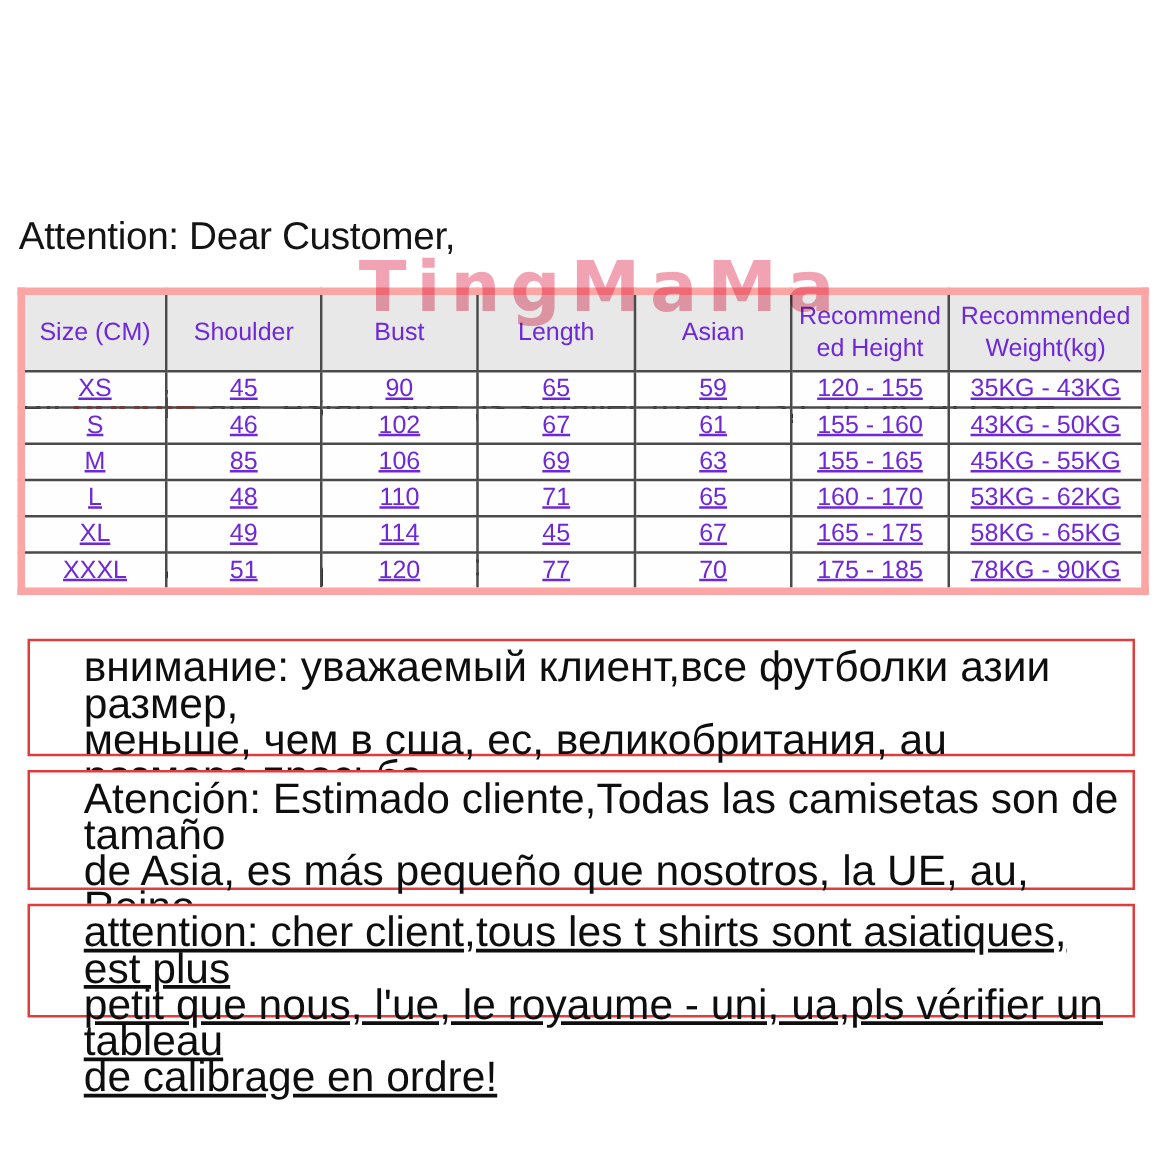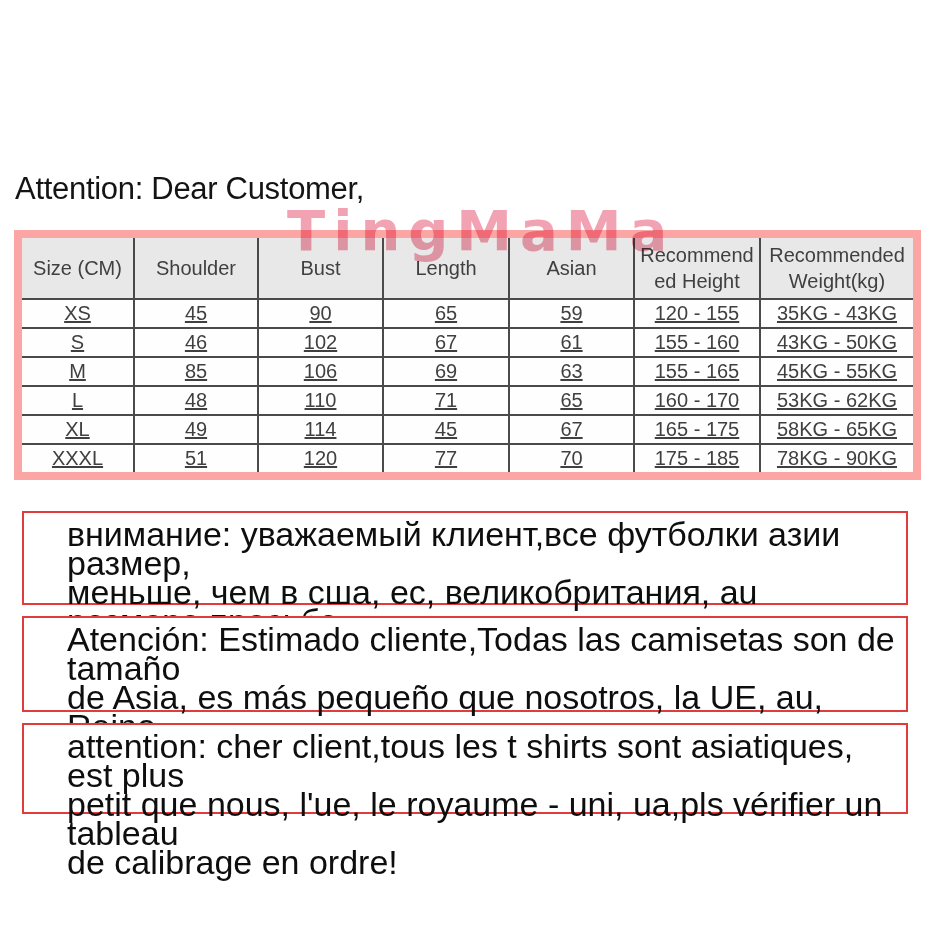--- a/index.html
+++ b/index.html
@@ -31,22 +31,22 @@
     font-weight: bold;
   }
   table.size-table {
     position: absolute;
     left: 14px;
     top: 230px;
     width: 899px;
     border-collapse: collapse;
     table-layout: fixed;
     text-align: center;
-    border: 8px solid #fca5a5;
-    color: #404040;
+    border: 6px solid #fca5a5;
+    color: #6d28d9;
   }
   table.size-table th,
   table.size-table td {
     border: 2px solid #4a4a4a;
     padding: 0;
     vertical-align: middle;
     overflow: hidden;
   }
   table.size-table th {
     background: var(--table-header-bg, #e8e8e8);
@@ -85,21 +85,21 @@
     border: 2px solid var(--note-border-red, #e03c3c);
     background: #ffffff;
     color: #0e0e0e;
     font-size: 34px;
     line-height: 29px;
     padding: 7px 8px 0 43px;
     white-space: pre-line;
   }
   .note-russian { top: 511px; height: 94px; }
   .note-spanish { top: 616px; height: 96px; }
-  .note-french  { top: 723px; height: 91px; }
+  .note-french  { top: 723px; height: 91px; text-decoration: underline; }
 </style>
 </head>
 <body>
 
 <div class="page">
 
   <div class="intro">
     <div class="intro-line">Attention: Dear Customer,</div>
     <div class="intro-line"><span>All </span><span class="hl">hoodie</span><span> are  Asian Size ,is smaller than US,EU,UK,AU size,</span></div>
     <div class="intro-line">pls check size chart when Place an order!</div>

